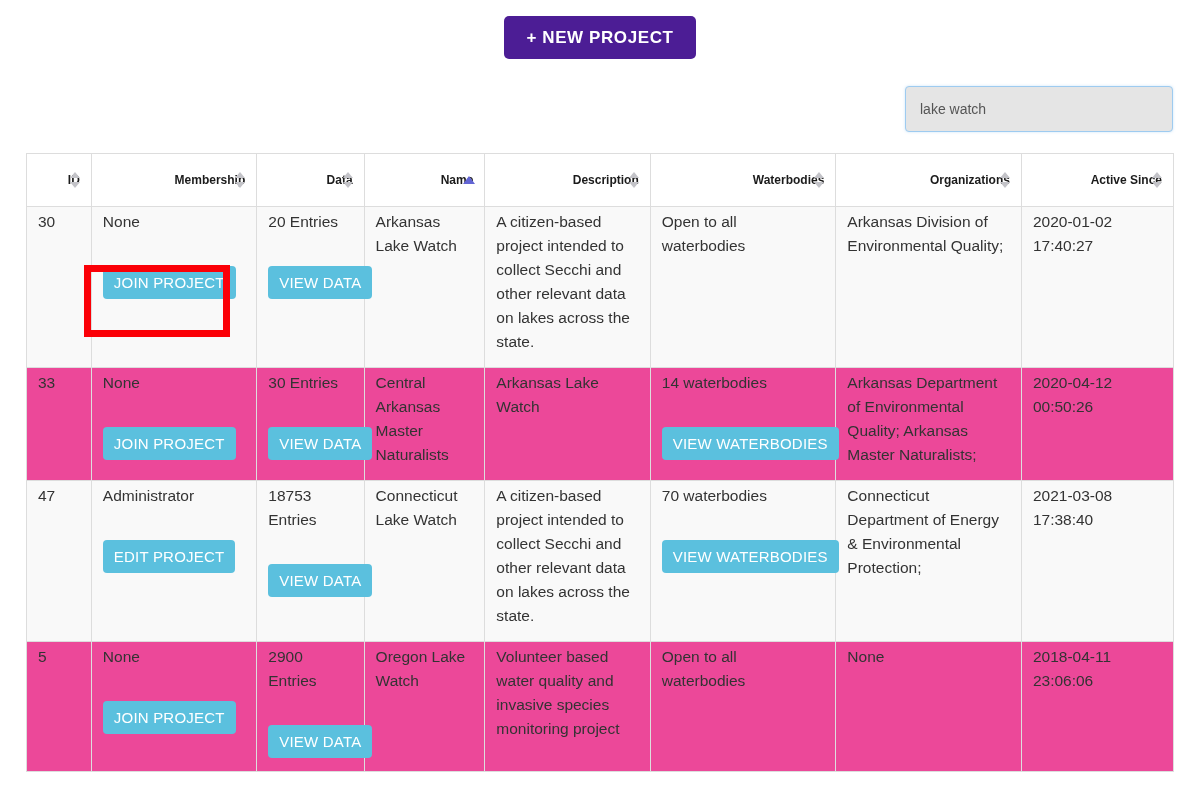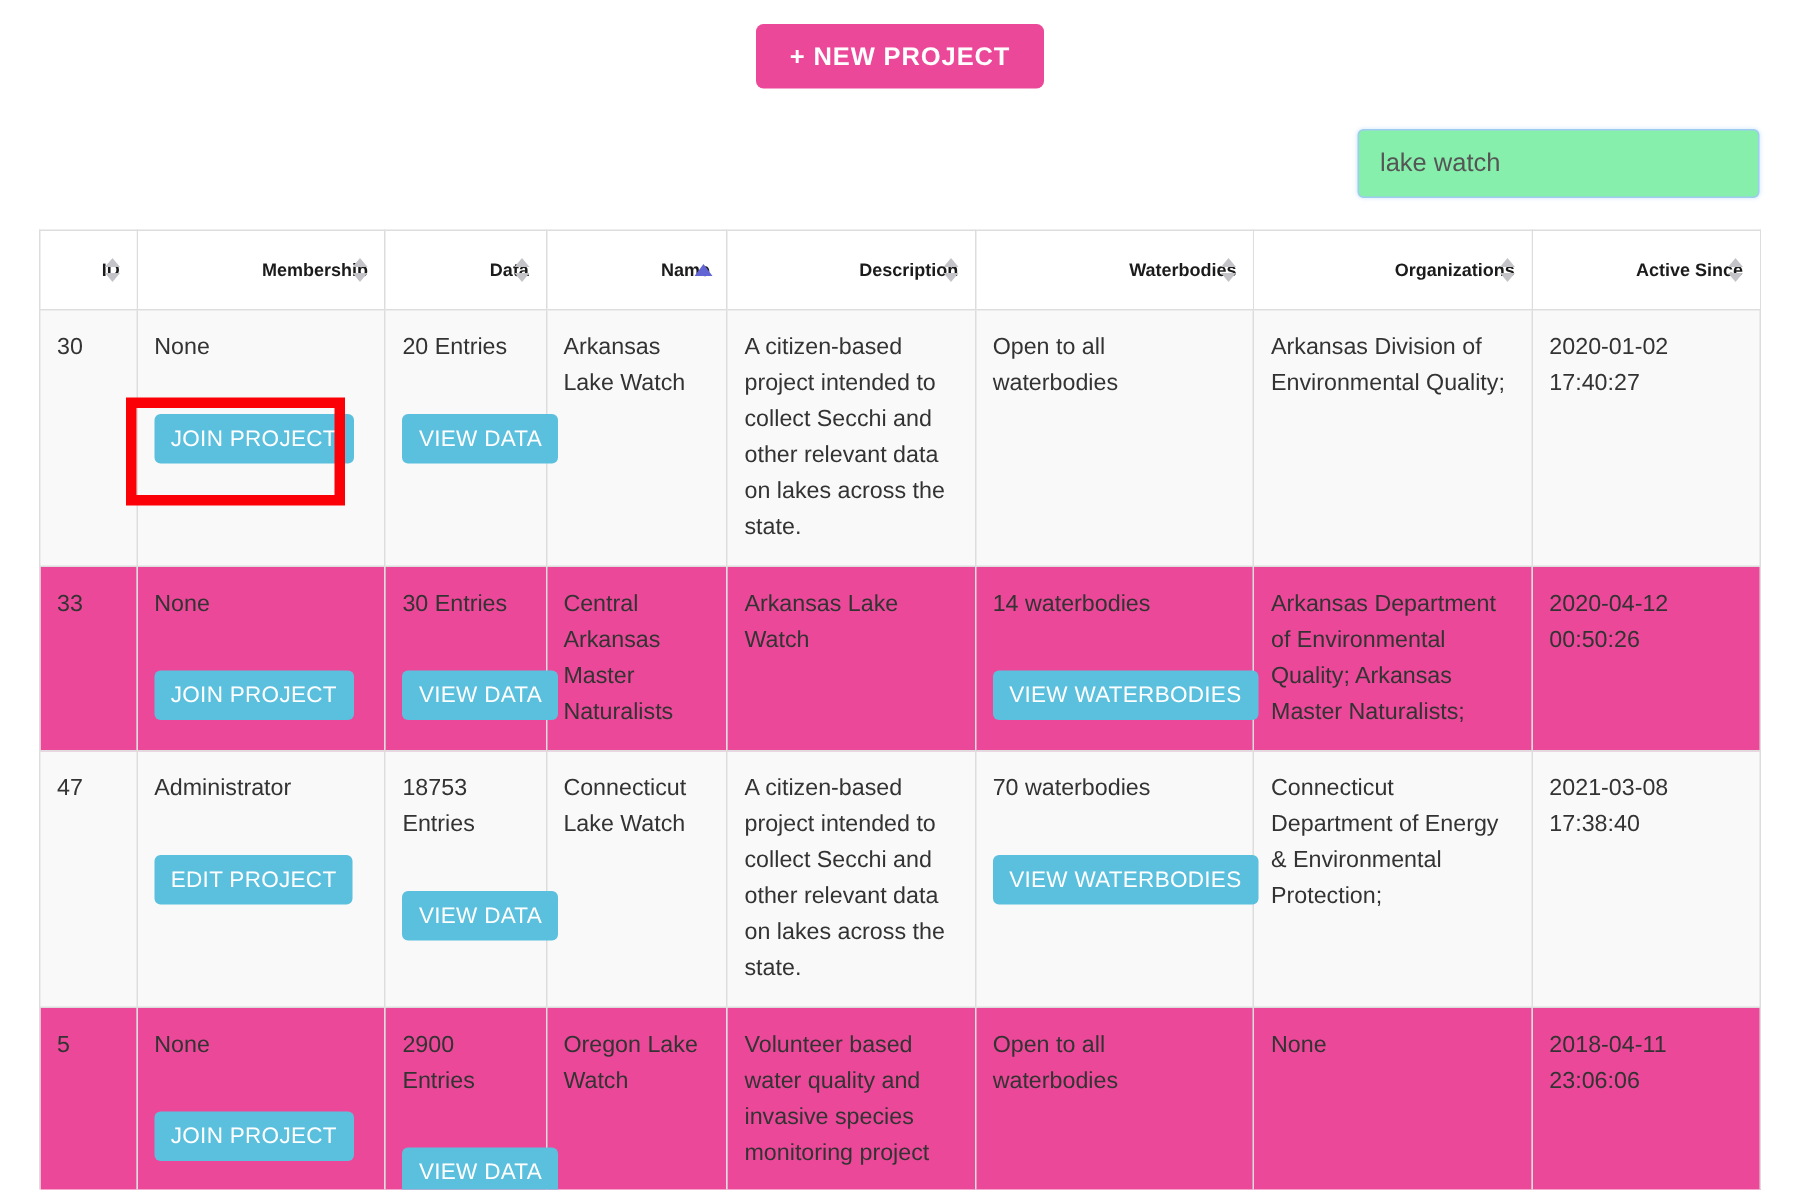--- a/index.html
+++ b/index.html
@@ -18,21 +18,21 @@
   }
 
   
   .topbar {
     width: 100%;
     padding-top: 16px;
     display: flex;
     justify-content: center;
   }
   .btn-new-project {
-    background: #ec4899;
+    background: #4c1d95;
     color: #ffffff;
     border: none;
     border-radius: 5px;
     font-family: "Liberation Sans", sans-serif;
     font-size: 17px;
     font-weight: bold;
     letter-spacing: 0.6px;
     padding: 13px 22px 13px 22px;
     cursor: pointer;
     line-height: 1;
@@ -46,42 +46,42 @@
   }
   .search-input {
     width: 268px;
     height: 46px;
     box-sizing: border-box;
     border: 1px solid #9ecbf0;
     border-radius: 4px;
     outline: none;
     padding: 0 14px;
     font-family: "Liberation Sans", sans-serif;
-    font-size: 17px;
+    font-size: 14px;
     color: #555555;
-    background: #86efac;
+    background: #e5e5e5;
     box-shadow: 0 0 3px rgba(110,180,235,0.35);
   }
   .search-input::placeholder { color: #9a9a9a; }
 
   
   .table-wrap {
     margin: 21px 26px 0 26px;
   }
   table.projects {
     border-collapse: collapse;
     width: 1148px;
     table-layout: fixed;
     border: 1px solid #dddddd;
   }
   table.projects th,
   table.projects td {
     border: 1px solid #dddddd;
     vertical-align: top;
-    padding: 13px 11px 13px 11px;
+    padding: 3px 11px 13px 11px;
     font-size: 15.5px;
     line-height: 24px;
     color: #333333;
     background-clip: padding-box;
   }
   table.projects thead th {
     background: #ffffff;
     font-weight: bold;
     font-size: 12px;
     color: #1b1b1b;

